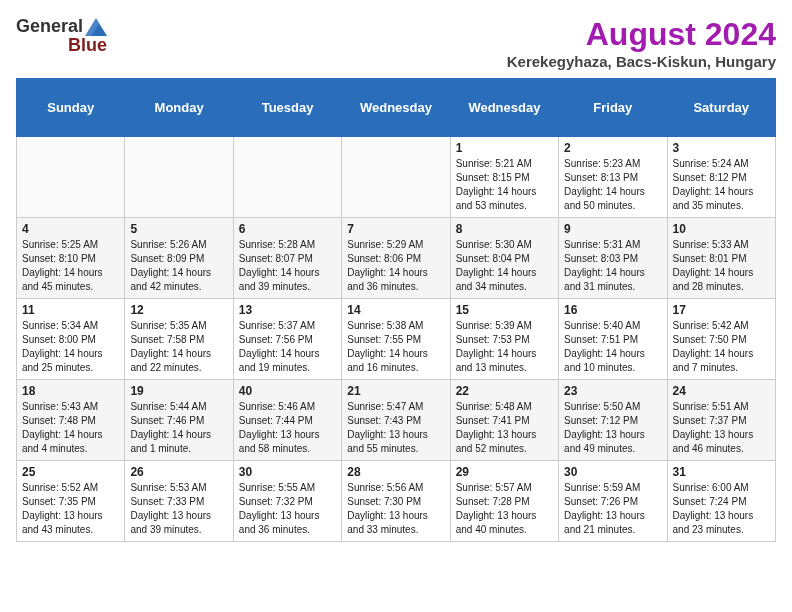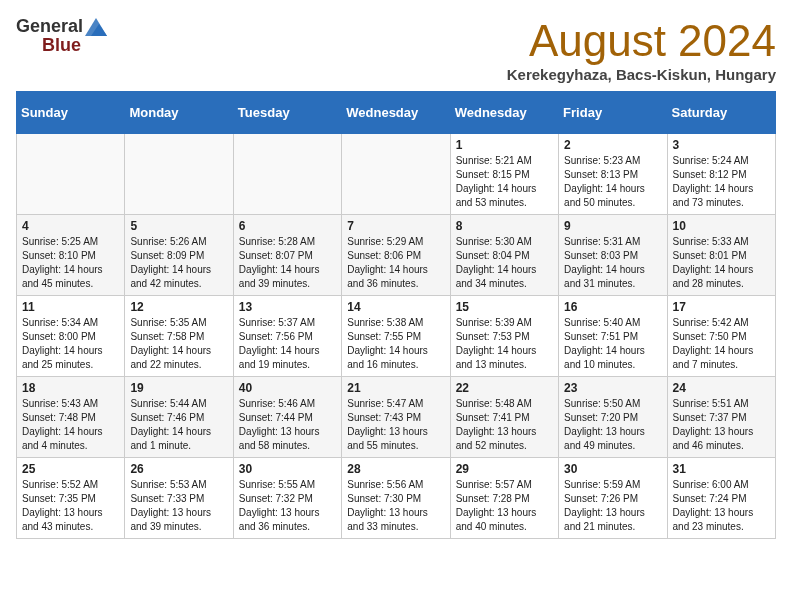--- a/index.html
+++ b/index.html
@@ -12,49 +12,49 @@
     }
     .header-area {
       display: flex;
       justify-content: space-between;
       align-items: flex-start;
       margin-bottom: 8px;
     }
     .logo {
       display: flex;
       flex-direction: column;
-      align-items: center;
+      align-items: flex-end;
     }
     .title-area {
       text-align: right;
     }
     .month-title {
-      font-size: 44px;
-      font-weight: normal;
-      color: #a16207;
+      font-size: 32px;
+      font-weight: bold;
+      color: #a21caf;
     }
     .location-title {
       font-size: 15px;
       color: #444;
       font-weight: bold;
     }
     table {
       width: 100%;
       border-collapse: collapse;
       table-layout: fixed;
     }
     thead tr {
       background-color: #2a6ebb;
       color: #fff;
     }
     thead th {
-      padding: 13px 4px;
+      padding: 21px 4px;
       font-size: 13px;
       font-weight: bold;
-      text-align: left;
+      text-align: center;
       border: 1px solid #2a6ebb;
     }
     tbody tr {
       vertical-align: top;
     }
     tbody td {
       border: 1px solid #ccc;
       padding: 4px 5px;
       font-size: 10.5px;
       color: #222;
@@ -119,21 +119,21 @@
         <td>
           <span class="day-num">1</span>
           <div class="cell-content"><span>Sunrise: 5:21 AM</span><br><span>Sunset: 8:15 PM</span><br><span>Daylight: 14 hours</span><br><span>and 53 minutes.</span></div>
         </td>
         <td>
           <span class="day-num">2</span>
           <div class="cell-content"><span>Sunrise: 5:23 AM</span><br><span>Sunset: 8:13 PM</span><br><span>Daylight: 14 hours</span><br><span>and 50 minutes.</span></div>
         </td>
         <td>
           <span class="day-num">3</span>
-          <div class="cell-content"><span>Sunrise: 5:24 AM</span><br><span>Sunset: 8:12 PM</span><br><span>Daylight: 14 hours</span><br><span>and 73 minutes.</span></div>
+          <div class="cell-content"><span>Sunrise: 5:24 AM</span><br><span>Sunset: 8:12 PM</span><br><span>Daylight: 14 hours</span><br><span>and 35 minutes.</span></div>
         </td>
       </tr>
       <tr>
         <td>
           <span class="day-num">4</span>
           <div class="cell-content"><span>Sunrise: 5:25 AM</span><br><span>Sunset: 8:10 PM</span><br><span>Daylight: 14 hours</span><br><span>and 45 minutes.</span></div>
         </td>
         <td>
           <span class="day-num">5</span>
           <div class="cell-content"><span>Sunrise: 5:26 AM</span><br><span>Sunset: 8:09 PM</span><br><span>Daylight: 14 hours</span><br><span>and 42 minutes.</span></div>
@@ -205,21 +205,21 @@
         <td>
           <span class="day-num">21</span>
           <div class="cell-content"><span>Sunrise: 5:47 AM</span><br><span>Sunset: 7:43 PM</span><br><span>Daylight: 13 hours</span><br><span>and 55 minutes.</span></div>
         </td>
         <td>
           <span class="day-num">22</span>
           <div class="cell-content"><span>Sunrise: 5:48 AM</span><br><span>Sunset: 7:41 PM</span><br><span>Daylight: 13 hours</span><br><span>and 52 minutes.</span></div>
         </td>
         <td>
           <span class="day-num">23</span>
-          <div class="cell-content"><span>Sunrise: 5:50 AM</span><br><span>Sunset: 7:20 PM</span><br><span>Daylight: 13 hours</span><br><span>and 49 minutes.</span></div>
+          <div class="cell-content"><span>Sunrise: 5:50 AM</span><br><span>Sunset: 7:12 PM</span><br><span>Daylight: 13 hours</span><br><span>and 49 minutes.</span></div>
         </td>
         <td>
           <span class="day-num">24</span>
           <div class="cell-content"><span>Sunrise: 5:51 AM</span><br><span>Sunset: 7:37 PM</span><br><span>Daylight: 13 hours</span><br><span>and 46 minutes.</span></div>
         </td>
       </tr>
       <tr>
         <td>
           <span class="day-num">25</span>
           <div class="cell-content"><span>Sunrise: 5:52 AM</span><br><span>Sunset: 7:35 PM</span><br><span>Daylight: 13 hours</span><br><span>and 43 minutes.</span></div>

